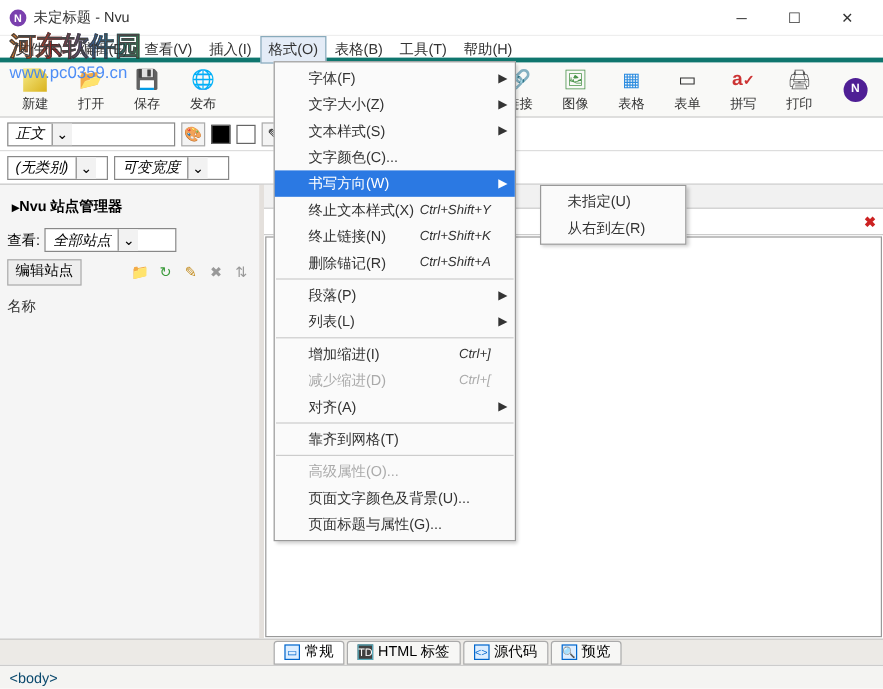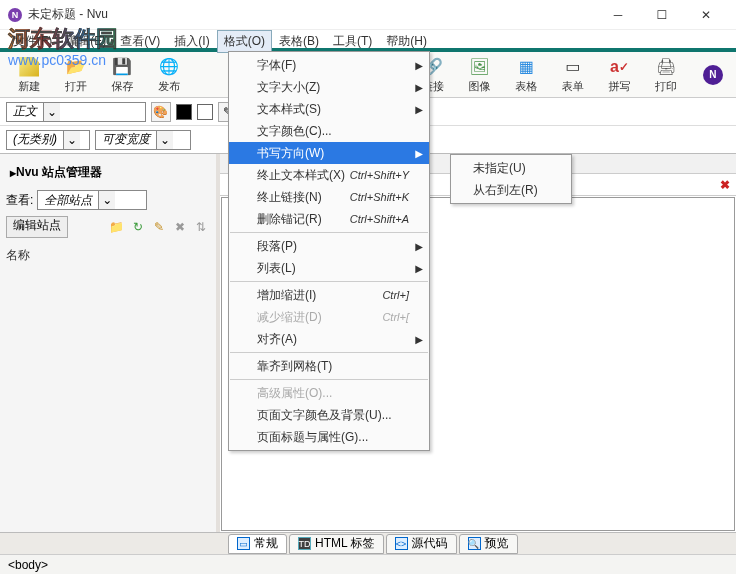--- a/index.html
+++ b/index.html
@@ -37,21 +37,21 @@
 .sb-col { margin-top:6px; color:#333; }
 .main { flex:1; display:flex; flex-direction:column; background:#fff; }
 .ruler { height:20px; background:#f1f1f1; border-bottom:1px solid #ccc; position:relative; }
 .editor-strip { height:22px; border-bottom:1px solid #ccc; display:flex; align-items:center; padding-left:6px; }
 .editor-strip .close-x { margin-left:auto; margin-right:6px; color:#c22; font-weight:bold; }
 .editor-canvas { flex:1; background:#fff; border:1px solid #999; margin:1px; }
 .bottom-tabs { height:22px; background:#eceae6; display:flex; align-items:center; padding-left:228px; gap:2px; border-top:1px solid #bbb;}
 .btab { height:20px; padding:0 8px; border:1px solid #aaa; border-radius:3px 3px 0 0; display:flex; align-items:center; gap:4px; background:#f7f7f5; }
 .btab.active { background:#fff; }
 .btab .sq { width:13px; height:13px; border:1px solid #06c; display:flex; align-items:center; justify-content:center; font-size:9px; color:#06c; background:#def; }
-.status { height:20px; background:#f4f4f2; border-top:1px solid #ccc; display:flex; align-items:center; padding:0 8px; color:#000000; }
+.status { height:20px; background:#f4f4f2; border-top:1px solid #ccc; display:flex; align-items:center; padding:0 8px; color:#0c4a6e; }
 .menu-panel { position:absolute; top:51px; left:228px; width:202px; background:#fafafa; border:1px solid #999; box-shadow:2px 2px 3px rgba(0,0,0,.2); z-index:100; padding:2px 0;}
 .mi { height:22px; display:flex; align-items:center; padding:0 20px 0 28px; color:#333; cursor:default; position:relative; }
 .mi.disabled { color:#aaa; }
 .mi.highlight { background:#2b79e3; color:#fff; }
 .mi .short { margin-left:auto; font-size:11px;font-style:italic; }
 .mi .arr { position:absolute; right:6px; font-size:10px; }
 .sep { height:1px; background:#ccc; margin:2px 1px; }
 .submenu { position:absolute; top:154px; left:430px; width:122px; background:#fafafa; border:1px solid #999; box-shadow:2px 2px 3px rgba(0,0,0,.2); z-index:110; padding:2px 0;margin-left:20px;}
 .submenu .mi { padding:0 12px 0 22px; }
 .bullet { position:absolute; left:7px; width:6px; height:6px; background:#333; border-radius:50%; }

